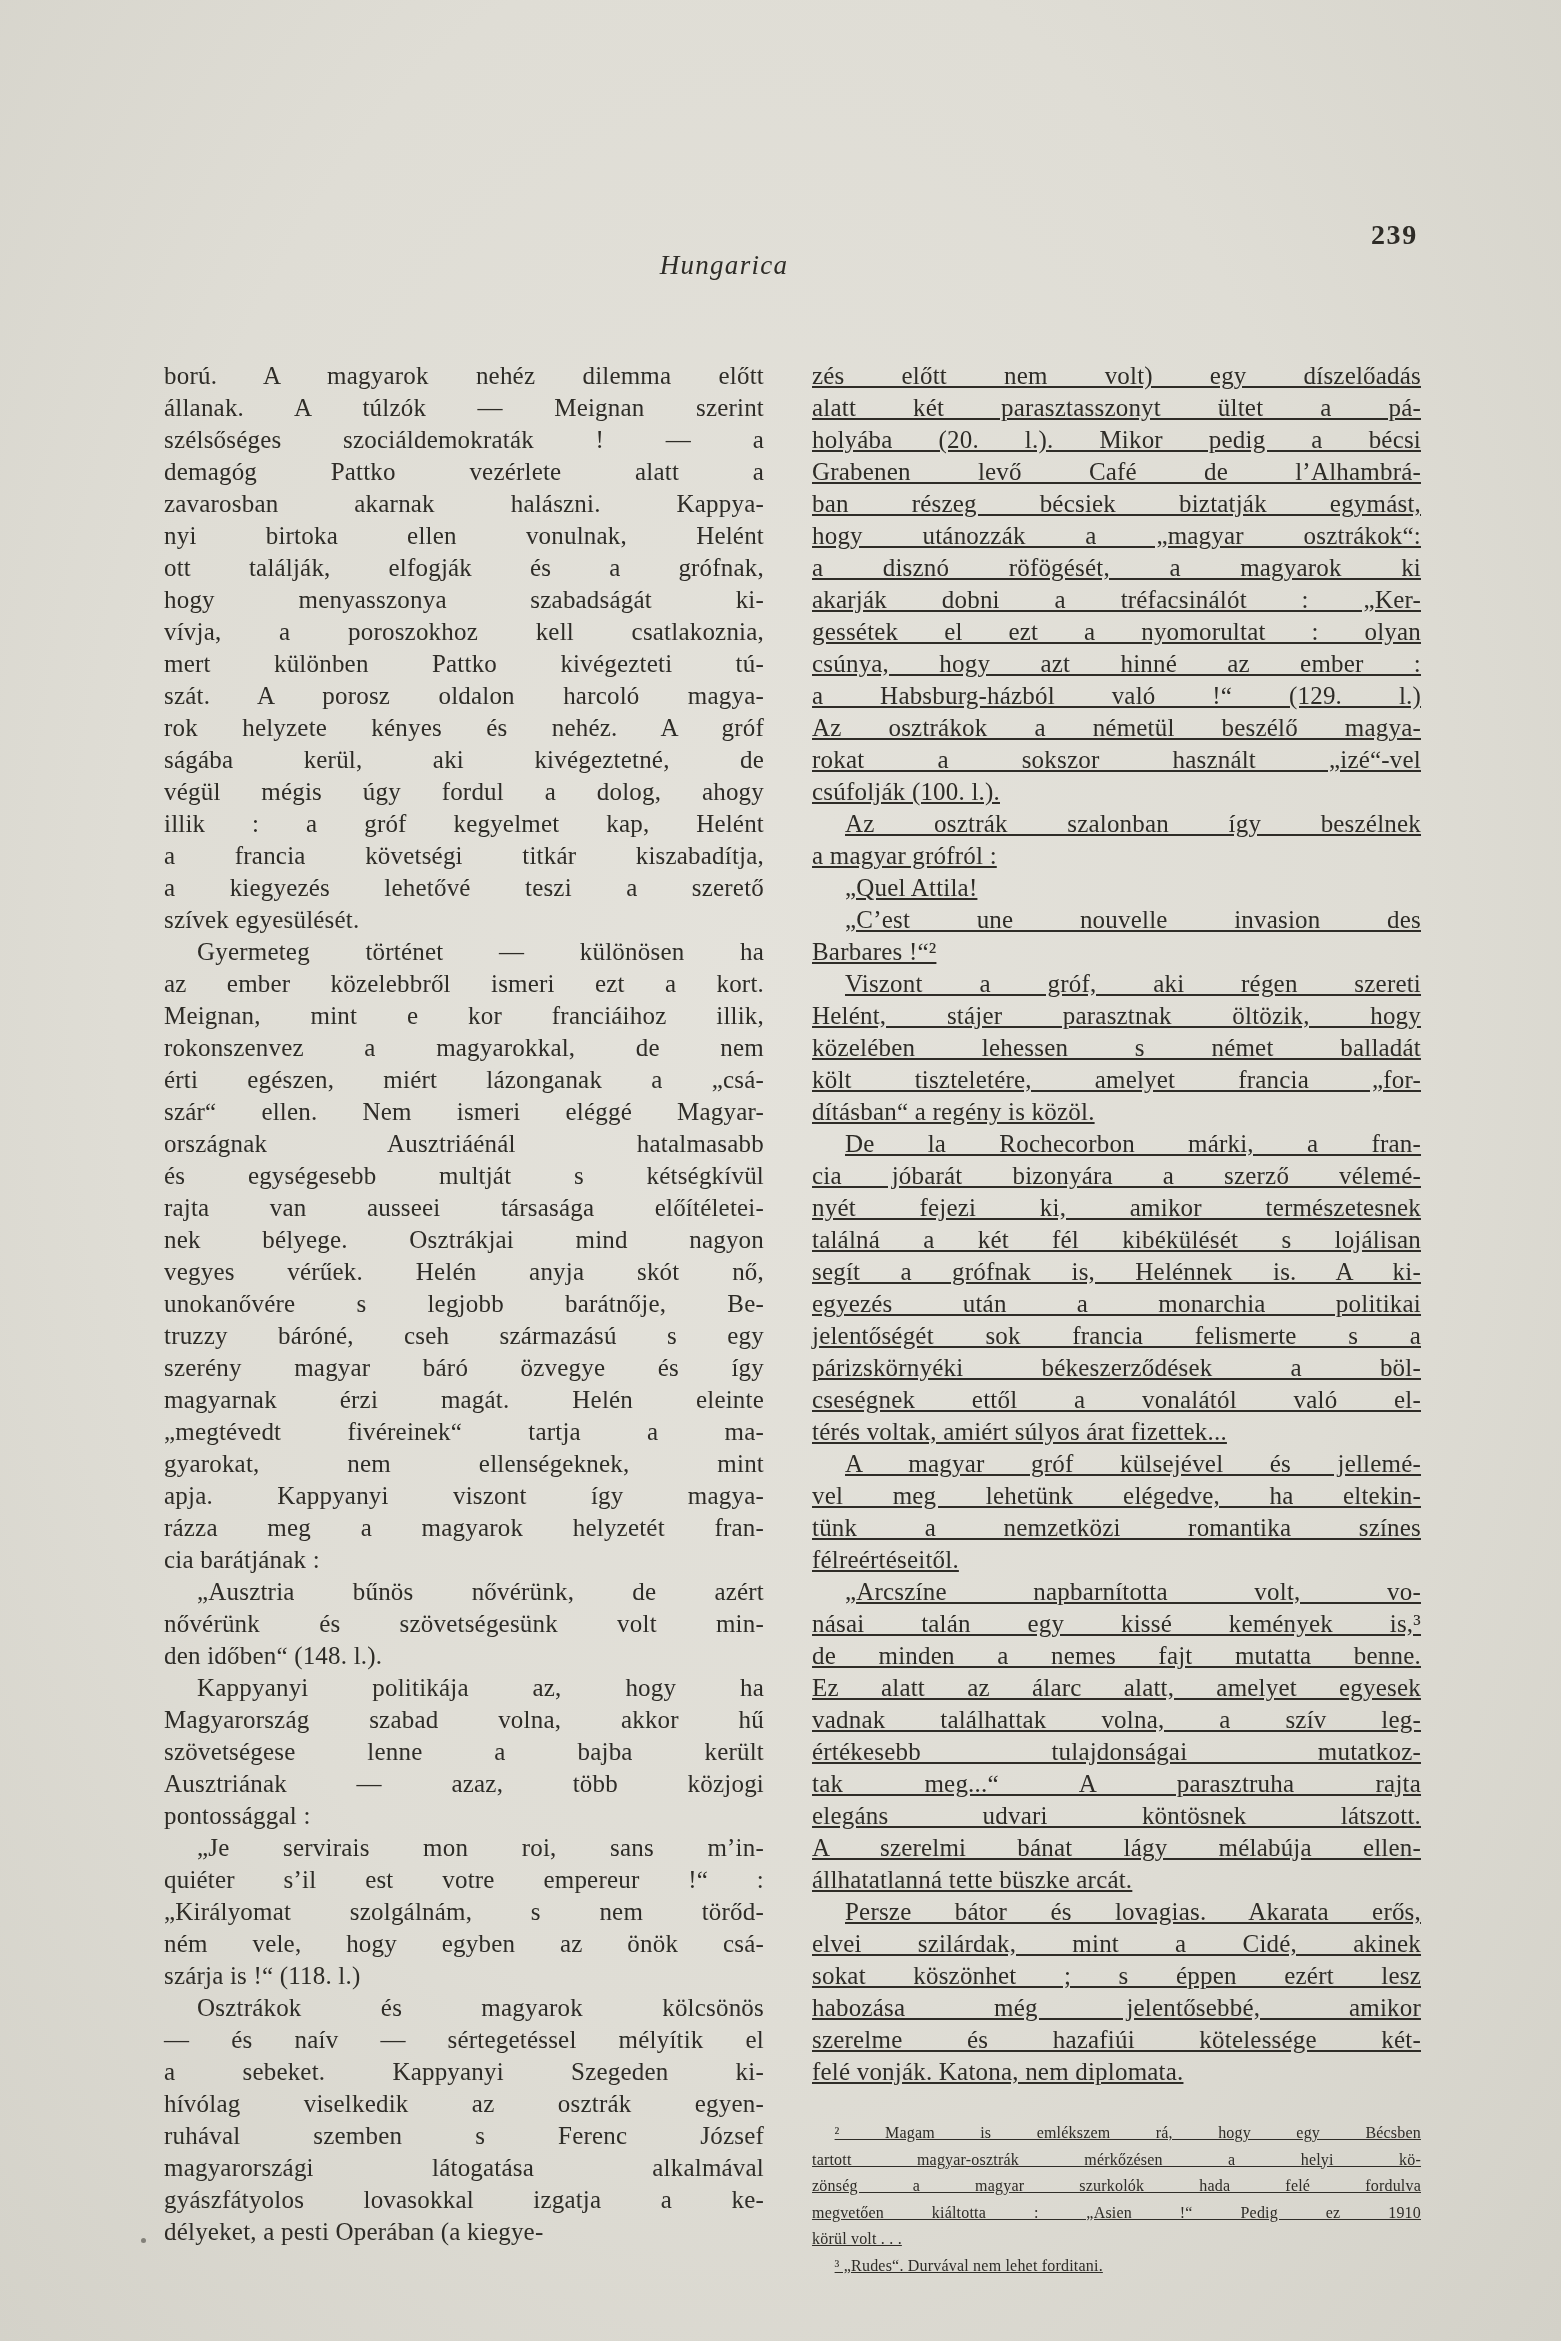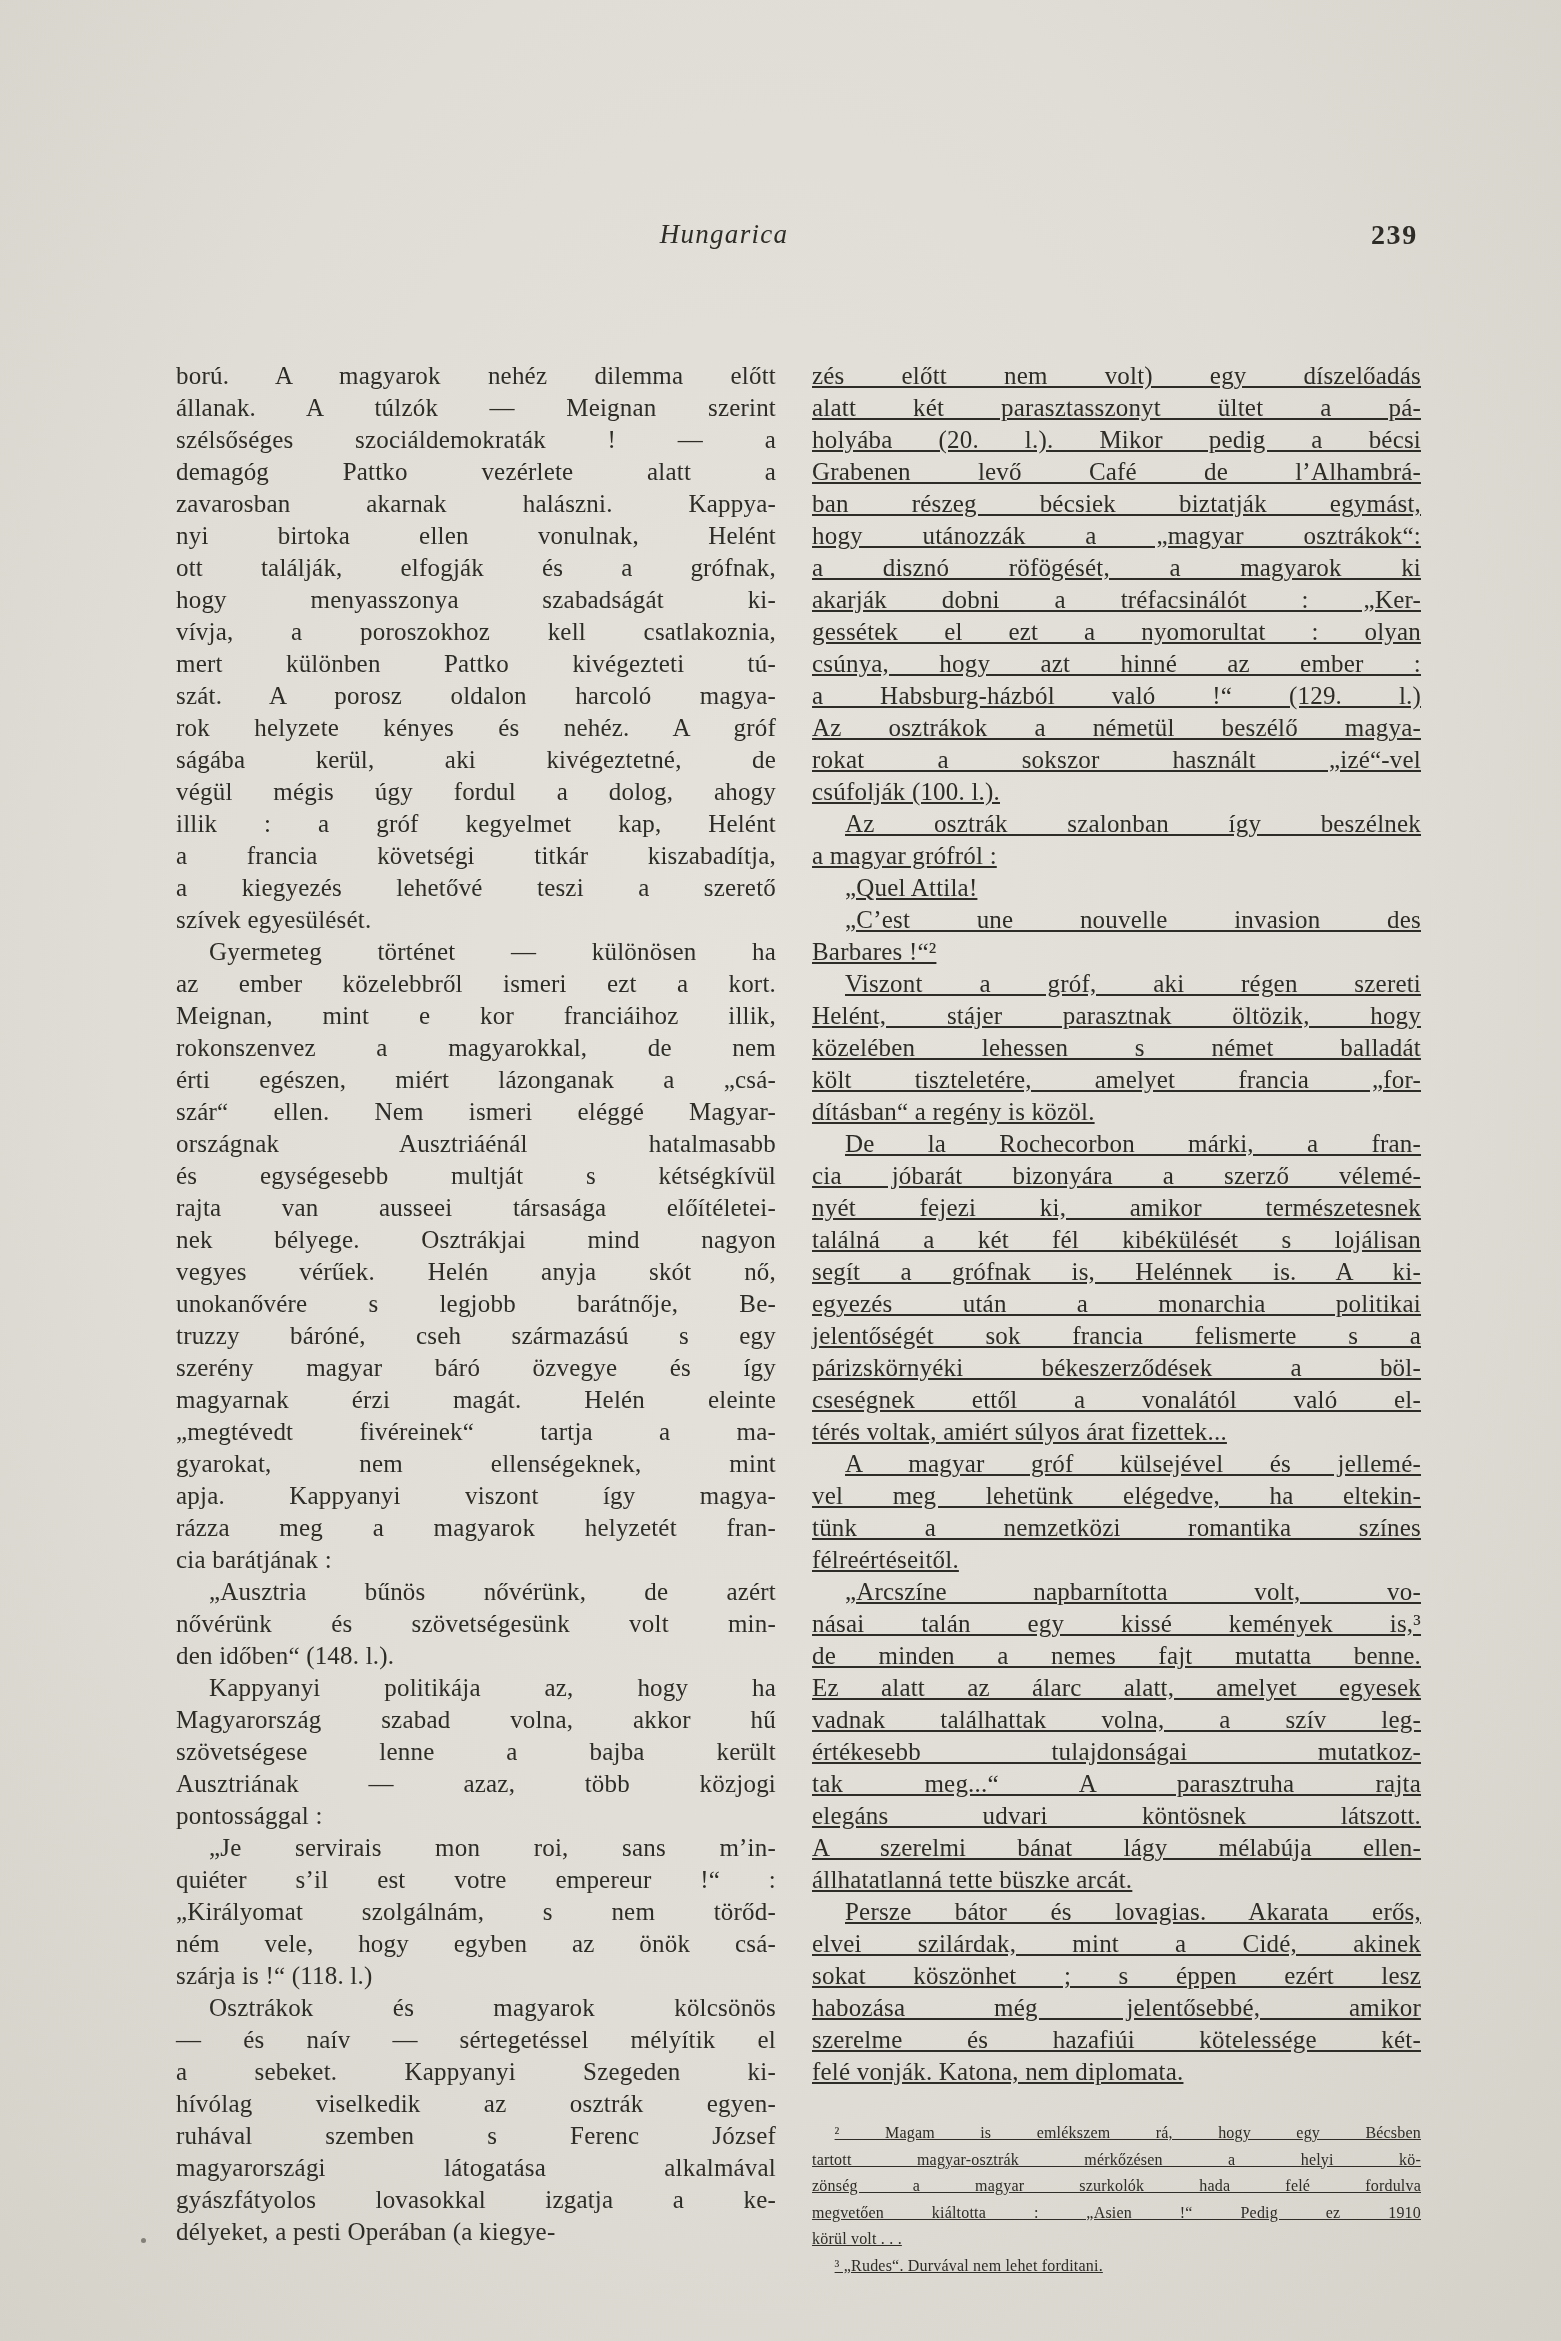--- a/index.html
+++ b/index.html
@@ -18,36 +18,37 @@
     position: absolute;
     top: 219px; left: 147px; width: 1275px; height: 38px;
   }
   .running-title {
     position: absolute;
     left: 0; right: 121px;
     text-align: center;
     font-style: italic;
     font-size: 27px;
     letter-spacing: 1.3px;
+    margin-top: 31px;
   }
   .page-number {
     position: absolute;
     right: 4px; top: 0;
     font-size: 28px;
     letter-spacing: 1.7px;
     font-weight: bold;
   }
   .col {
     position: absolute;
     top: 360px;
     font-size: 25px;
     line-height: 32px;
     letter-spacing: 0.2px;
   }
-  .col-left  { left: 164px; width: 600px; margin-left: 12px; }
+  .col-left  { left: 164px; width: 600px; }
   .col-right { left: 812px; width: 609px; text-decoration: underline; }
   .para { margin: 0; }
   .line {
     text-align: justify;
     text-align-last: justify;
     white-space: normal;
     min-height: 32px;
   }
   .line.last { text-align-last: left; }
   .line.indent { text-indent: 33px; }

